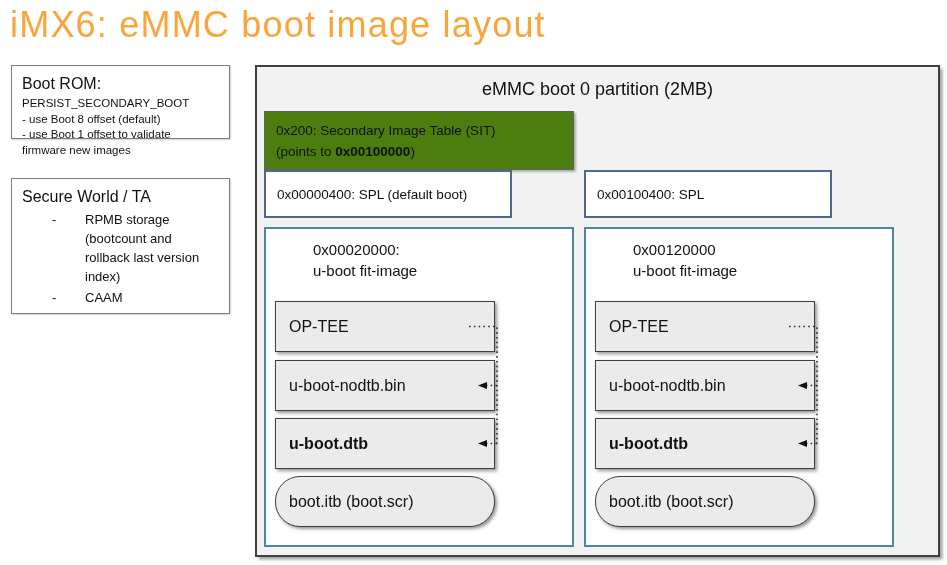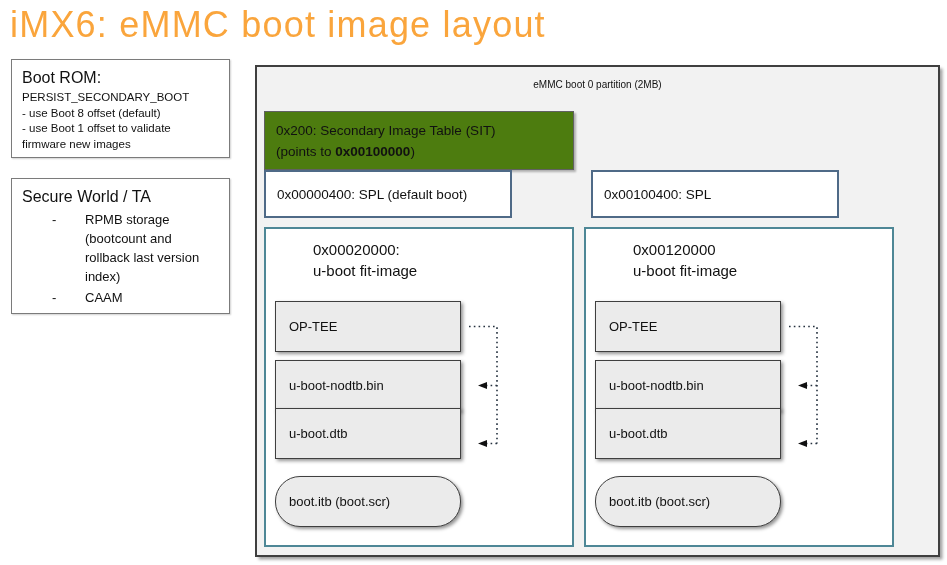--- a/index.html
+++ b/index.html
@@ -17,68 +17,68 @@
     color: #FAA53C; line-height: 50px; white-space: nowrap;
   }
 
   
   .info-box {
     position: absolute; background: #ffffff;
     border: 1.5px solid #7b7b7b;
     box-shadow: 1px 1px 1.5px rgba(0,0,0,0.18);
     padding: 7px 10px;
   }
-  .boot-rom { left: 11px; top: 59px; width: 219px; height: 99px; }
+  .boot-rom { left: 11px; top: 65px; width: 219px; height: 74px; }
   .secure-world { left: 11px; top: 178px; width: 219px; height: 136px; }
   .info-heading { font-size: 16px; line-height: 22px; margin-bottom: 1px; }
   .info-line { font-size: 11.5px; line-height: 15.5px; }
   .bullet { position: relative; margin-top: 2px; padding-left: 63px; width: 190px; font-size: 13px; line-height: 19px; }
   .bullet .dash { position: absolute; left: 30px; top: 0; }
 
   
   .partition {
     position: absolute; left: 255px; top: 65px; width: 685px; height: 492px;
     background: #F2F2F2; border: 2px solid #3f3f3f;
     box-shadow: 2.5px 2.5px 3px rgba(0,0,0,0.38);
   }
   .partition-title {
     position: absolute; top: 12px; left: 0; width: 100%;
-    text-align: center; font-size: 10px;
+    text-align: center; font-size: 18px;
   }
   .sit-box {
     position: absolute; left: 7px; top: 44px; width: 310px; height: 59px;
     background: #4d7c0f; border: 1.5px solid #616161;
     box-shadow: 1.5px 1.5px 2px rgba(0,0,0,0.28);
     padding: 8px 11px; font-size: 13.5px; line-height: 21px;
   }
   .spl-box {
     position: absolute; top: 103px; width: 248px; height: 48px;
     background: #ffffff; border: 2px solid #4f6a87;
     display: flex; align-items: center; padding-left: 11px;
     font-size: 13.5px;
   }
   .spl-left  { left: 7px; }
-  .spl-right { left: 334px; }
+  .spl-right { left: 327px; }
 
   .fit-box {
     position: absolute; top: 160px; width: 310px; height: 320px;
     background: #ffffff; border: 2px solid #4E8796;
   }
   .fit-left  { left: 7px; }
   .fit-right { left: 327px; }
   .fit-label { position: absolute; left: 11px; top: 10px; font-size: 15px; line-height: 21px; margin-left: 36px; }
 
   .component {
-    position: absolute; left: 9px; width: 186px; height: 51px;
+    position: absolute; left: 9px; width: 220px; height: 51px;
     background: #EBEBEB; border: 1.5px solid #3f3f3f;
     box-shadow: 2px 2px 3.5px rgba(0,0,0,0.42);
     display: flex; align-items: center; padding-left: 13px;
-    font-size: 13px;
+    font-size: 16px;
   }
-  .c0 { top: 72px; } .c1 { top: 131px; } .c2 { top: 179px; } .c3 { top: 247px; border-radius: 25px; }
+  .c0 { top: 72px; } .c1 { top: 131px; } .c2 { top: 189px; font-weight: bold; } .c3 { top: 247px; border-radius: 25px; }
 
   .connector {
     position: absolute; left: 0; top: 0; width: 306px; height: 316px;
     pointer-events: none; overflow: visible;
   }
   .connector path {
     fill: none; stroke: #25313f; stroke-width: 1.6;
     stroke-dasharray: 1.6 3.2;
   }
   .hidden-defs { position: absolute; width: 0; height: 0; }

